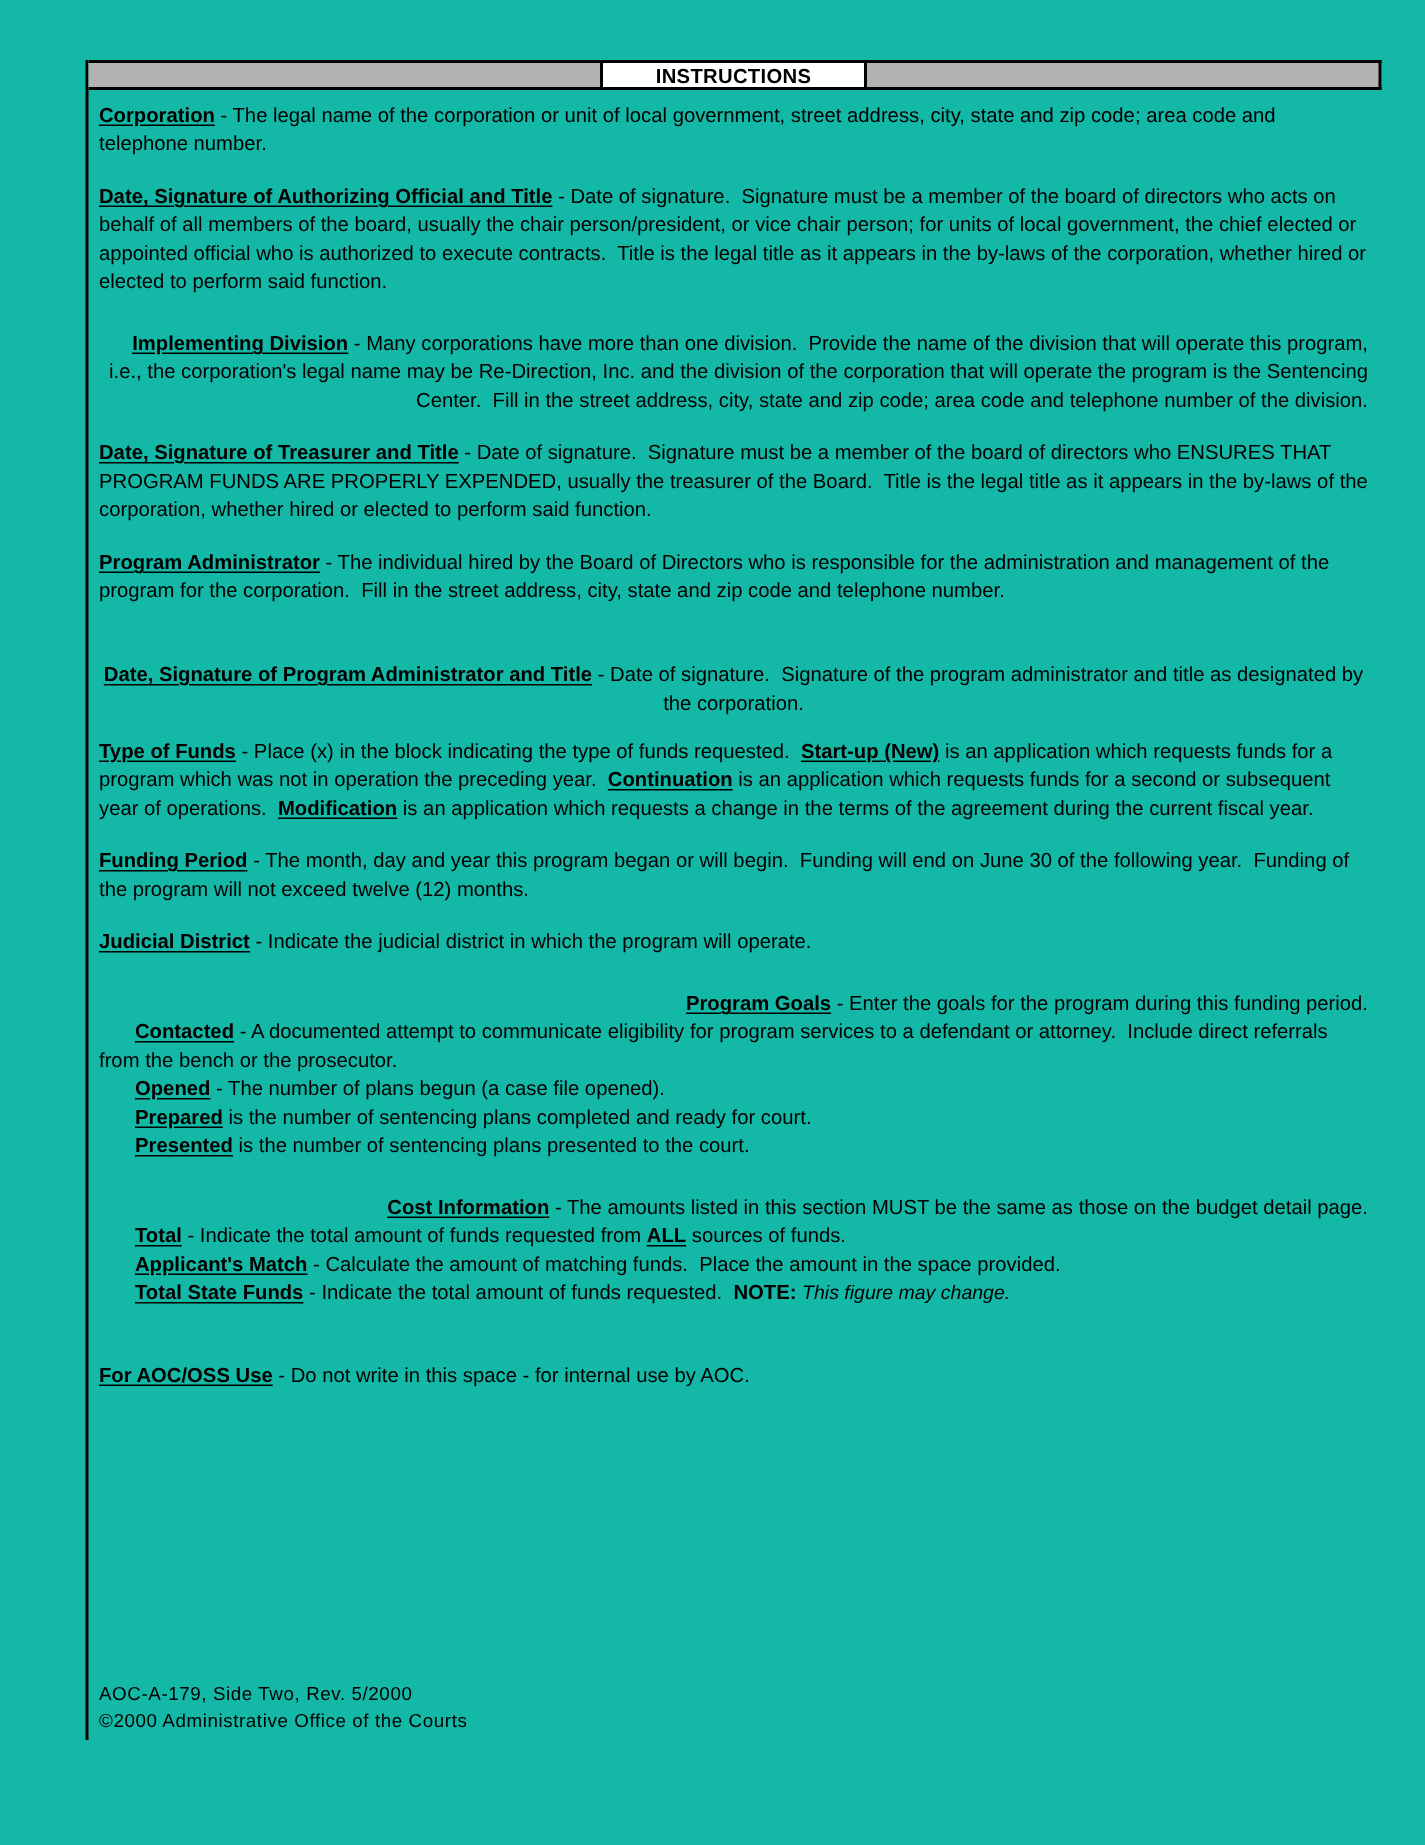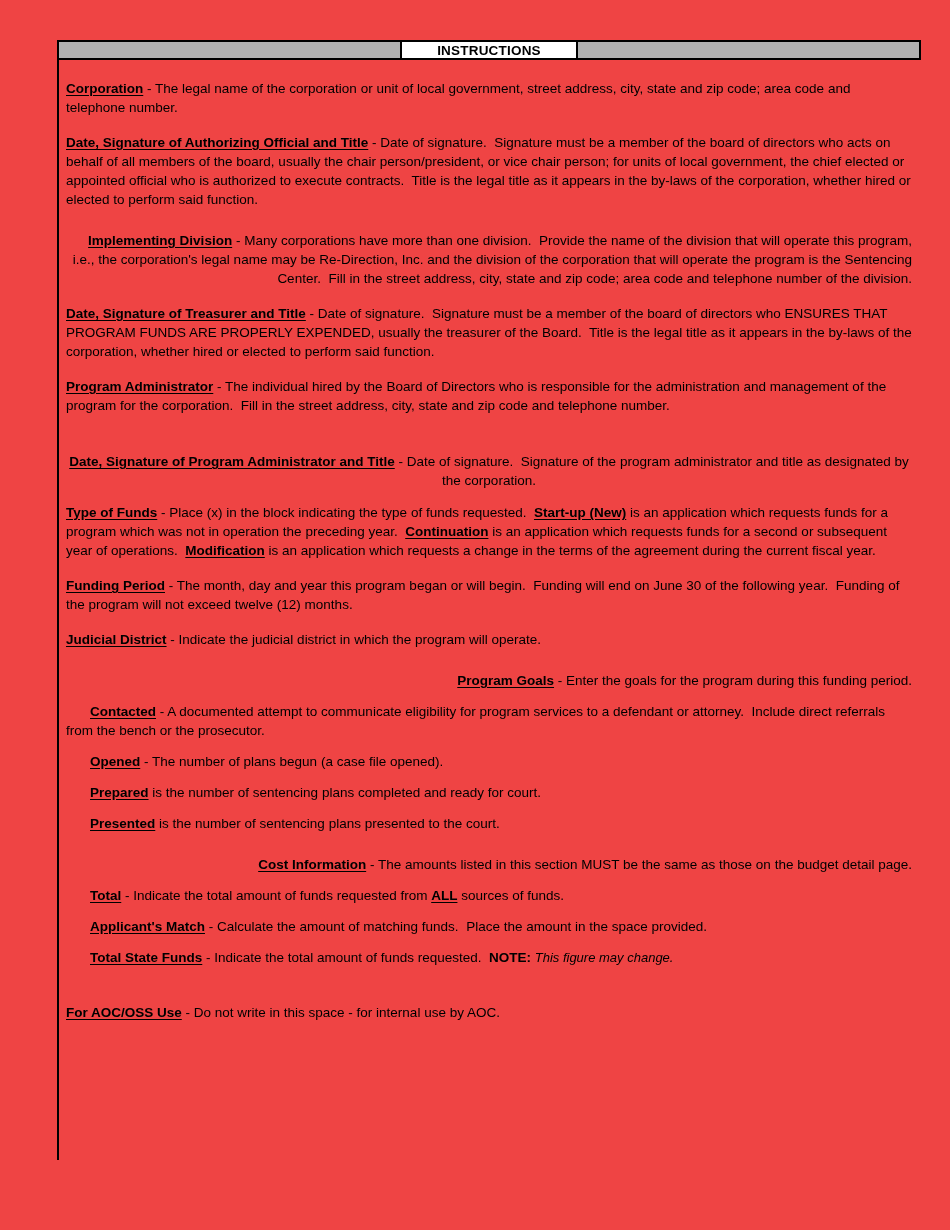--- a/index.html
+++ b/index.html
@@ -4,21 +4,21 @@
 <style>
   * { margin: 0; padding: 0; box-sizing: border-box; }
   html, body { background: #ffffff; }
   body {
     width: 950px; height: 1230px;
     font-family: "Liberation Sans", sans-serif;
     color: #000;
     position: relative;
     overflow: hidden;
   }
-  .page { position: absolute; inset: 0; background: #ef4444; }
+  .page { position: absolute; inset: 0; background: #14b8a6; }
 
   .left-rule {
     position: absolute;
     left: 57px; top: 40px;
     width: 2px; height: 1120px;
     background: #000;
   }
 
   .header-bar {
     position: absolute;
@@ -45,21 +45,21 @@
     position: absolute;
     left: 66px; top: 67px;
     width: 846px;
     font-size: 13.5px;
     line-height: 19px;
     white-space: pre-wrap;
   }
   .para { white-space: pre-wrap; }
   .para.indent { text-indent: 24px; }
 
-  .gap-none { margin-top: 12px; }
+  .gap-none { margin-top: 0; }
   .gap-sm   { margin-top: 13px; }
   .gap-std  { margin-top: 16px; }
   .gap-md   { margin-top: 22px; text-align: right; }
   .gap-lg   { margin-top: 36px; }
   .gap-xl   { margin-top: 37px; text-align: center; }
 
   .bu { font-weight: bold; text-decoration: underline; text-underline-offset: 2px; }
   .b  { font-weight: bold; text-align: right; }
   .i  { font-style: italic; font-size: 13px; }
 
@@ -77,13 +77,17 @@
 <div class="page">
   <div class="left-rule"></div>
 
   <div class="header-bar"></div>
   <div class="title-box">
     <span>INSTRUCTIONS</span>
   </div>
 
   <div class="content"><div class="para gap-none"><span class="bu">Corporation</span><span> - The legal name of the corporation or unit of local government, street address, city, state and zip code; area code and telephone number.</span></div><div class="para gap-std"><span class="bu">Date, Signature of Authorizing Official and Title</span><span> - Date of signature.  Signature must be a member of the board of directors who acts on behalf of all members of the board, usually the chair person/president, or vice chair person; for units of local government, the chief elected or appointed official who is authorized to execute contracts.  Title is the legal title as it appears in the by-laws of the corporation, whether hired or elected to perform said function.</span></div><div class="para gap-md"><span class="bu">Implementing Division</span><span> - Many corporations have more than one division.  Provide the name of the division that will operate this program, i.e., the corporation's legal name may be Re-Direction, Inc. and the division of the corporation that will operate the program is the Sentencing Center.  Fill in the street address, city, state and zip code; area code and telephone number of the division.</span></div><div class="para gap-std"><span class="bu">Date, Signature of Treasurer and Title</span><span> - Date of signature.  Signature must be a member of the board of directors who ENSURES THAT PROGRAM FUNDS ARE PROPERLY EXPENDED, usually the treasurer of the Board.  Title is the legal title as it appears in the by-laws of the corporation, whether hired or elected to perform said function.</span></div><div class="para gap-std"><span class="bu">Program Administrator</span><span> - The individual hired by the Board of Directors who is responsible for the administration and management of the program for the corporation.  Fill in the street address, city, state and zip code and telephone number.</span></div><div class="para gap-xl"><span class="bu">Date, Signature of Program Administrator and Title</span><span> - Date of signature.  Signature of the program administrator and title as designated by the corporation.</span></div><div class="para gap-sm"><span class="bu">Type of Funds</span><span> - Place (x) in the block indicating the type of funds requested.  </span><span class="bu">Start-up (New)</span><span> is an application which requests funds for a program which was not in operation the preceding year.  </span><span class="bu">Continuation</span><span> is an application which requests funds for a second or subsequent year of operations.  </span><span class="bu">Modification</span><span> is an application which requests a change in the terms of the agreement during the current fiscal year.</span></div><div class="para gap-std"><span class="bu">Funding Period</span><span> - The month, day and year this program began or will begin.  Funding will end on June 30 of the following year.  Funding of the program will not exceed twelve (12) months.</span></div><div class="para gap-std"><span class="bu">Judicial District</span><span> - Indicate the judicial district in which the program will operate.</span></div><div class="para gap-md"><span class="bu">Program Goals</span><span> - Enter the goals for the program during this funding period.</span></div><div class="para gap-none indent"><span class="bu">Contacted</span><span> - A documented attempt to communicate eligibility for program services to a defendant or attorney.  Include direct referrals from the bench or the prosecutor.</span></div><div class="para gap-none indent"><span class="bu">Opened</span><span> - The number of plans begun (a case file opened).</span></div><div class="para gap-none indent"><span class="bu">Prepared</span><span> is the number of sentencing plans completed and ready for court.</span></div><div class="para gap-none indent"><span class="bu">Presented</span><span> is the number of sentencing plans presented to the court.</span></div><div class="para gap-md"><span class="bu">Cost Information</span><span> - The amounts listed in this section MUST be the same as those on the budget detail page.</span></div><div class="para gap-none indent"><span class="bu">Total</span><span> - Indicate the total amount of funds requested from </span><span class="bu">ALL</span><span> sources of funds.</span></div><div class="para gap-none indent"><span class="bu">Applicant's Match</span><span> - Calculate the amount of matching funds.  Place the amount in the space provided.</span></div><div class="para gap-none indent"><span class="bu">Total State Funds</span><span> - Indicate the total amount of funds requested.  </span><span class="b">NOTE:</span><span> </span><span class="i">This figure may change.</span></div><div class="para gap-lg"><span class="bu">For AOC/OSS Use</span><span> - Do not write in this space - for internal use by AOC.</span></div></div>
 
+  <div class="footer">
+    <div>AOC-A-179, Side Two, Rev. 5/2000</div>
+    <div>©2000 Administrative Office of the Courts</div>
+  </div>
 </div>
 
 </body></html>

